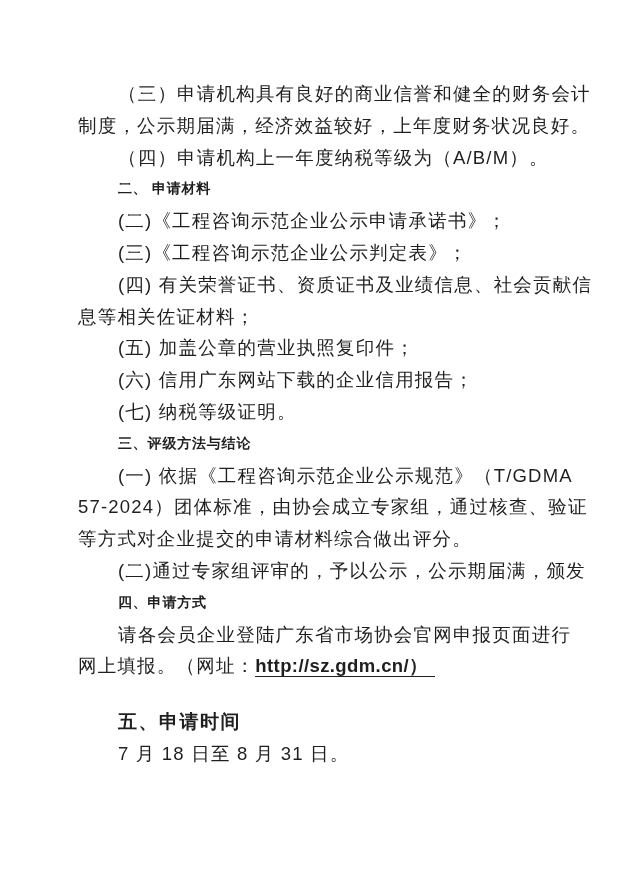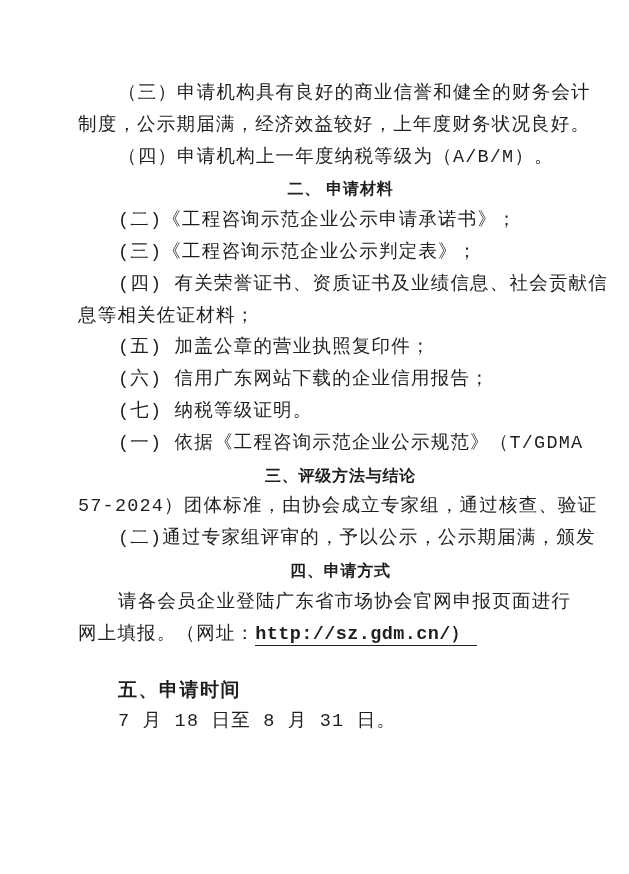--- a/index.html
+++ b/index.html
@@ -17,34 +17,33 @@
   .doc-body {
     position: absolute;
     left: 78px;
     top: 78px;
     width: 485px;
   }
   .line {
     height: 31.8px;
     line-height: 31.8px;
     white-space: nowrap;
-    font-family: Liberation Mono, monospace;
+    font-family: Liberation Sans, sans-serif;
     font-size: 18.5px;
     letter-spacing: 1.2px;
     color: #1f1f1f;
   }
   .line.indent {
     padding-left: 40px;
   }
   .line.heading {
-    font-family: Liberation Sans, sans-serif;
+    font-family: Liberation Serif, serif;
     font-weight: 700;
-    font-size: 16px;
+    font-size: 14px;
     letter-spacing: 0.8px;
-    text-align: center;
   }
   .line.heading2 {
     font-family: "Liberation Serif", "DejaVu Serif", serif;
     font-weight: 700;
     font-size: 19px;
     letter-spacing: 1.5px;
     margin-top: 24px;
   }
   .seg-plain {
     font: inherit;
@@ -66,23 +65,24 @@
       <div class="line body">制度，公示期届满，经济效益较好，上年度财务状况良好。</div>
       <div class="line body indent">（四）申请机构上一年度纳税等级为（A/B/M）。</div>
       <div class="line heading indent">二、 申请材料</div>
       <div class="line body indent">(二)《工程咨询示范企业公示申请承诺书》；</div>
       <div class="line body indent">(三)《工程咨询示范企业公示判定表》；</div>
       <div class="line body indent">(四) 有关荣誉证书、资质证书及业绩信息、社会贡献信</div>
       <div class="line body">息等相关佐证材料；</div>
       <div class="line body indent">(五) 加盖公章的营业执照复印件；</div>
       <div class="line body indent">(六) 信用广东网站下载的企业信用报告；</div>
       <div class="line body indent">(七) 纳税等级证明。</div>
+      <div class="line heading indent">三、评级方法与结论</div>
       <div class="line body indent">(一) 依据《工程咨询示范企业公示规范》（T/GDMA</div>
-      <div class="line heading indent">三、评级方法与结论</div>
       <div class="line body">57-2024）团体标准，由协会成立专家组，通过核查、验证</div>
+      <div class="line body">等方式对企业提交的申请材料综合做出评分。</div>
       <div class="line body indent">(二)通过专家组评审的，予以公示，公示期届满，颁发</div>
       <div class="line heading indent">四、申请方式</div>
       <div class="line body indent">请各会员企业登陆广东省市场协会官网申报页面进行</div>
       <div class="line body"><span class="seg-plain">网上填报。（网址：</span><span class="seg-url">http://sz.gdm.cn/）</span></div>
       <div class="line heading2 indent">五、申请时间</div>
       <div class="line body indent">7 月 18 日至 8 月 31 日。</div>
     </div>
 </div>
 
 </body></html>

